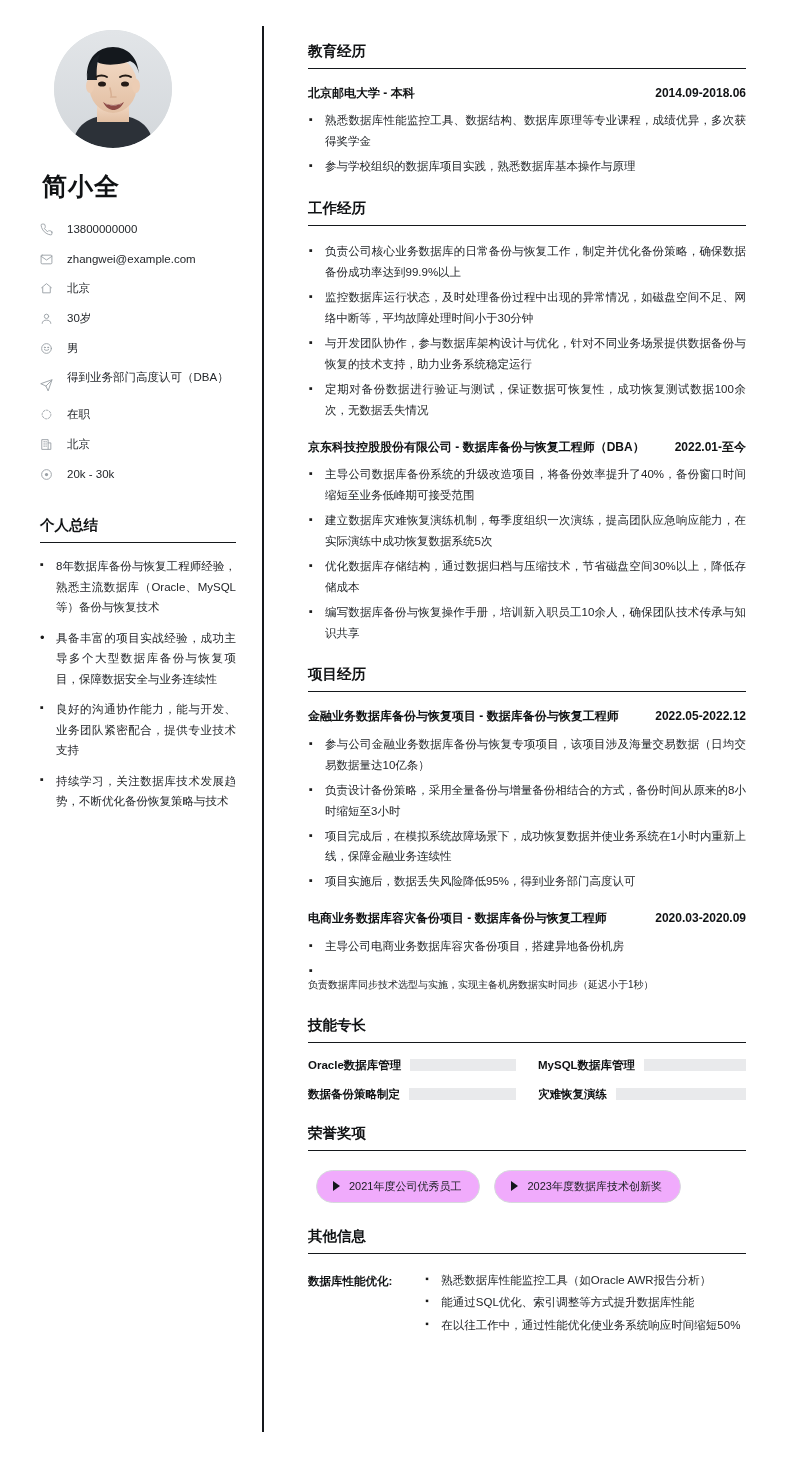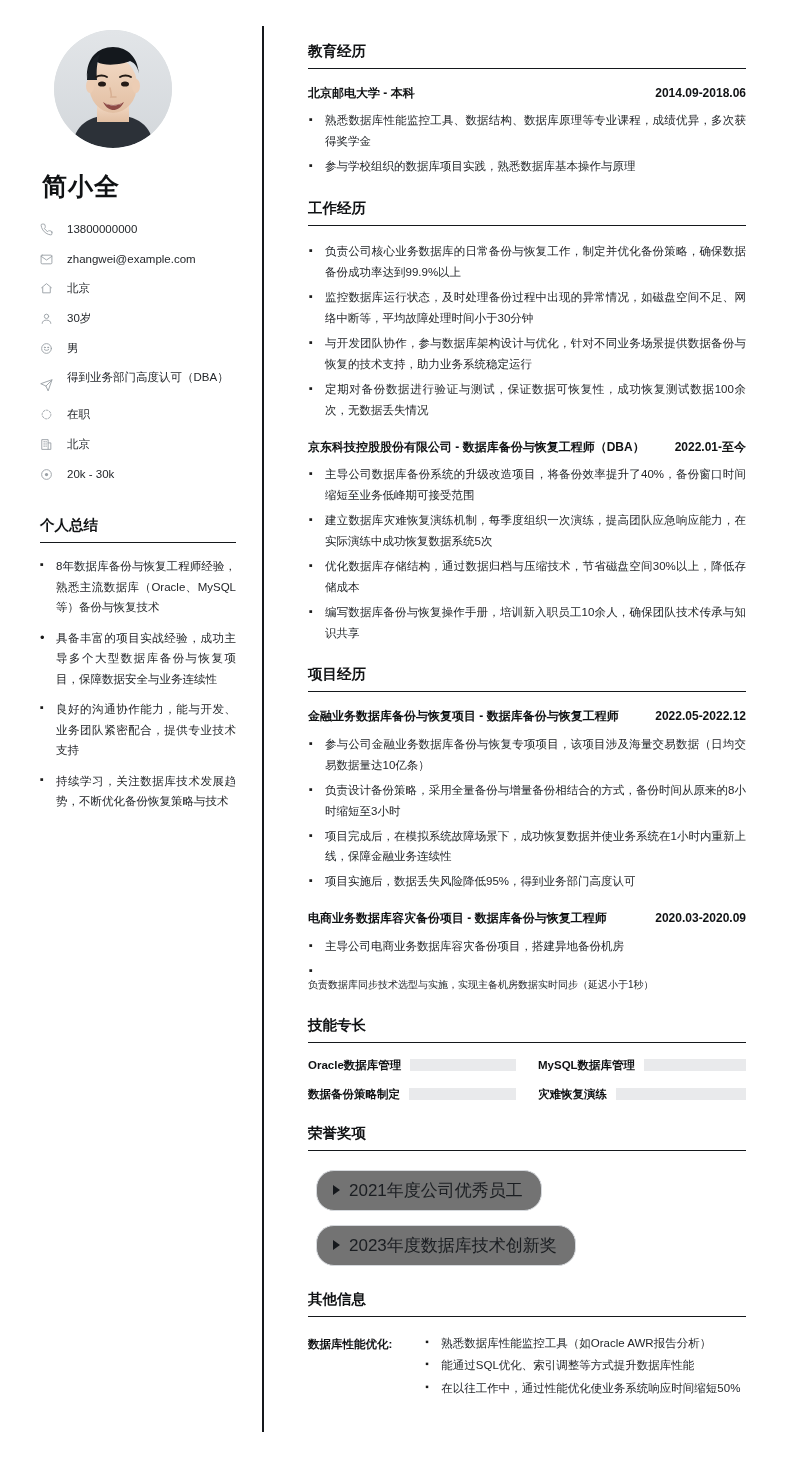--- a/index.html
+++ b/index.html
@@ -225,23 +225,23 @@
     gap: 14px;
     padding: 4px 0 2px 8px;
   }
   .honor-chip {
     display: inline-flex;
     align-items: center;
     gap: 9px;
     border: 1px solid #d6d9dd;
     border-radius: 18px;
     padding: 8px 18px 8px 16px;
-    font-size: 17px;
+    font-size: 11px;
     color: #1a1d21;
-    background: #737373;
+    background: #f0abfc;
   }
   .honor-tri {
     width: 0; height: 0;
     border-left: 7px solid #15181c;
     border-top: 5px solid transparent;
     border-bottom: 5px solid transparent;
   }
 
   
   .other-row {

